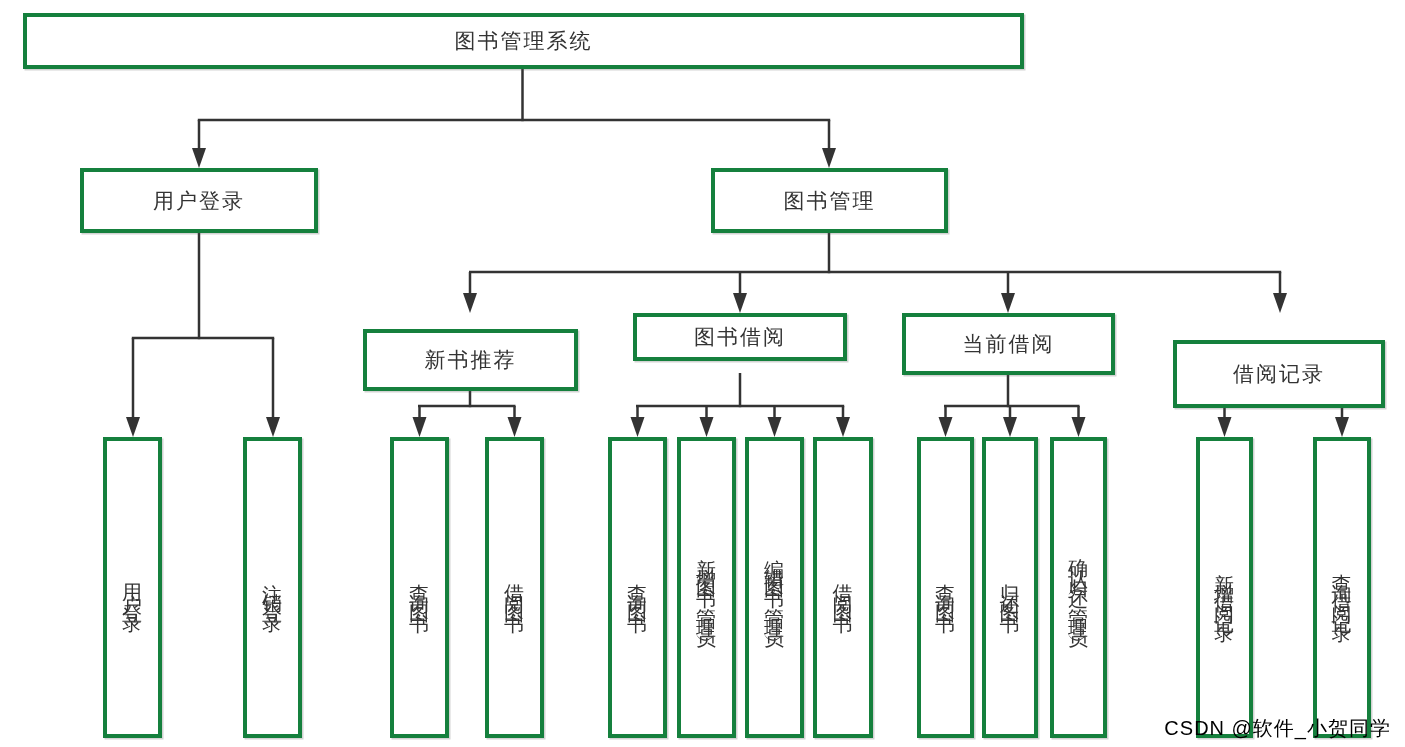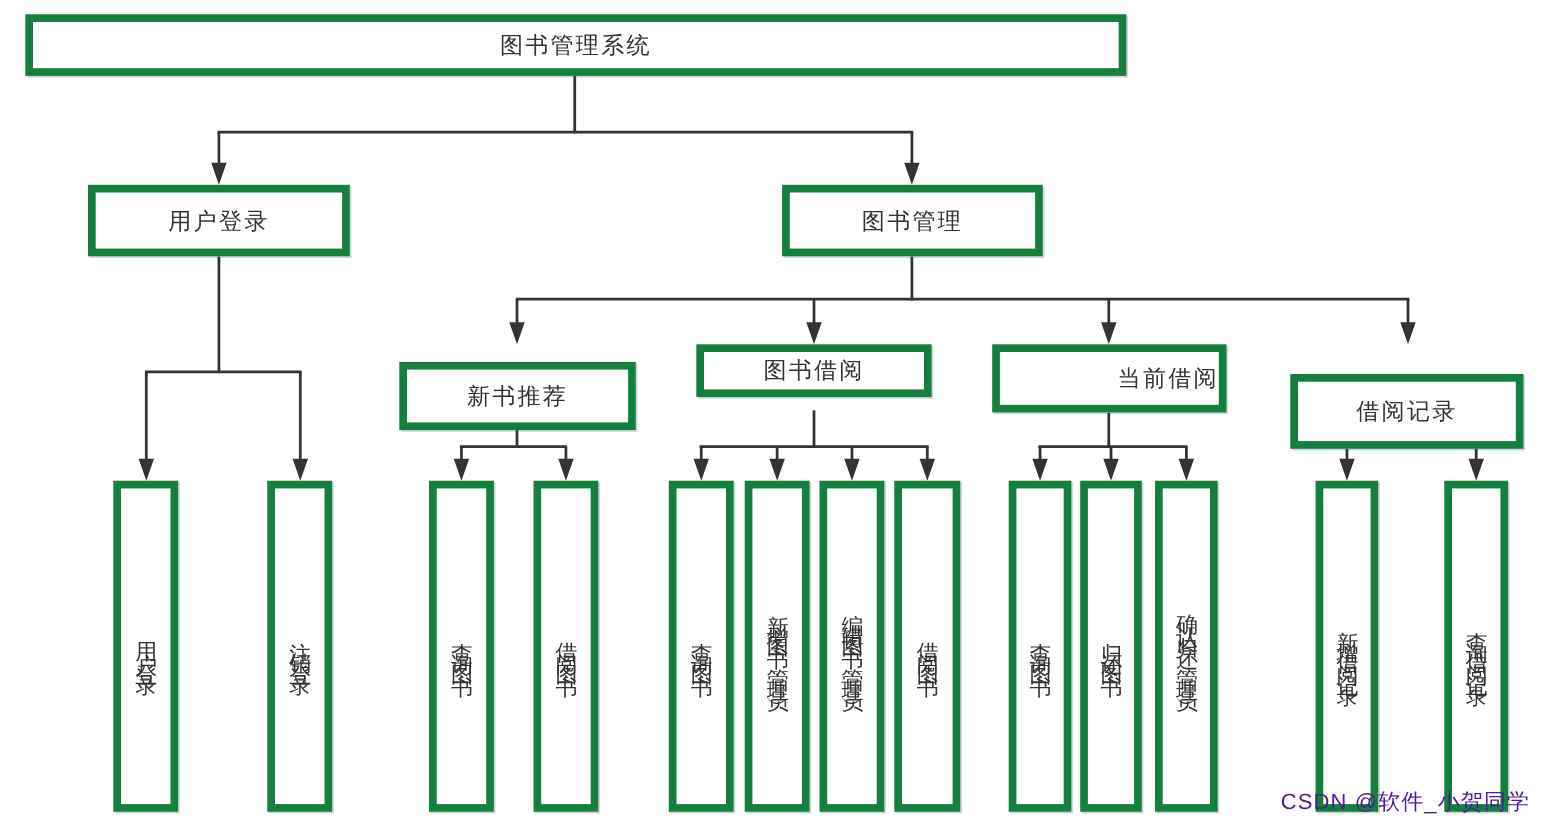--- a/index.html
+++ b/index.html
@@ -13,42 +13,42 @@
   }
   .connectors {
     position: absolute;
     left: 0; top: 0;
     width: 1405px; height: 747px;
   }
   .node {
     position: absolute;
     box-sizing: border-box;
     background: #ffffff;
-    border: 7px solid #15803d;
+    border: 4px solid #15803d;
     color: #333333;
     display: flex;
     align-items: center;
     justify-content: center;
     box-shadow: 1.5px 1.5px 0 rgba(80,80,80,0.25);
   }
   .h-node { font-size: 21px; letter-spacing: 2px; white-space: nowrap; }
   .v-node .vtext {
     writing-mode: vertical-lr;
     text-orientation: mixed;
     font-size: 20px;
     letter-spacing: 10px;
     line-height: 1;
     white-space: nowrap;
   }
   .watermark {
     position: absolute;
     right: 14px;
     bottom: 5px;
     font-size: 20px;
-    color: #4c1d95;
+    color: #000000;
     letter-spacing: 1px;
     white-space: nowrap;
   }
 </style>
 </head>
 <body>
 
 <div class="stage">
 
   <svg class="connectors" viewBox="0 0 1405 747" xmlns="http://www.w3.org/2000/svg">
@@ -127,21 +127,21 @@
   <div class="node h-node" style="left:711px; top:168px; width:237px; height:65px;">
     <span>图书管理</span>
   </div>
 
   <div class="node h-node" style="left:363px; top:313px; width:215px; height:62px;margin-top:16px;">
     <span>新书推荐</span>
   </div>
   <div class="node h-node" style="left:633px; top:313px; width:214px; height:48px;">
     <span>图书借阅</span>
   </div>
-  <div class="node h-node" style="left:902px; top:313px; width:213px; height:62px;justify-content:flex-end;">
+  <div class="node h-node" style="left:902px; top:313px; width:213px; height:62px;">
     <span>当前借阅</span>
   </div>
   <div class="node h-node" style="left:1173px; top:313px; width:212px; height:68px;margin-top:27px;">
     <span>借阅记录</span>
   </div>
 
   <div class="node v-node" style="left:103px; top:437px; width:59px; height:301px;">
     <span class="vtext">用户登录</span>
   </div>
   <div class="node v-node" style="left:243px; top:437px; width:59px; height:301px;">

